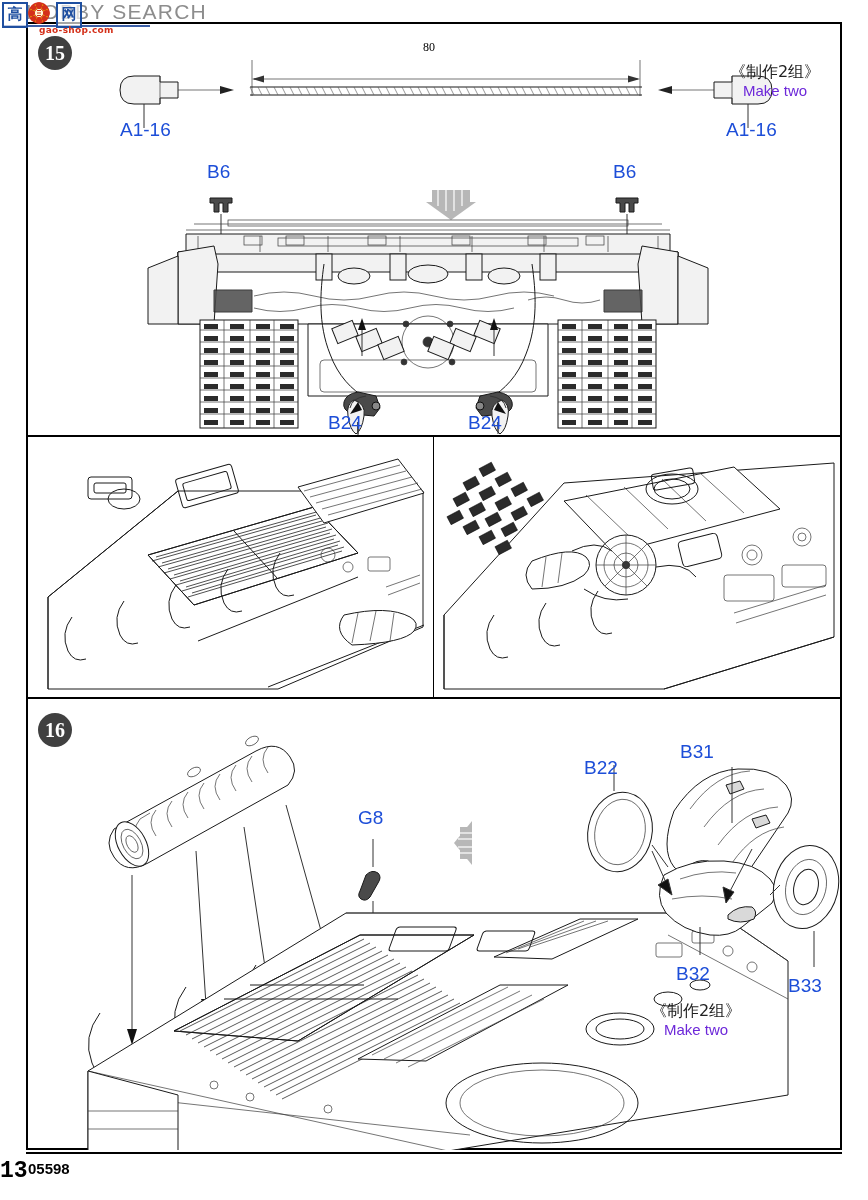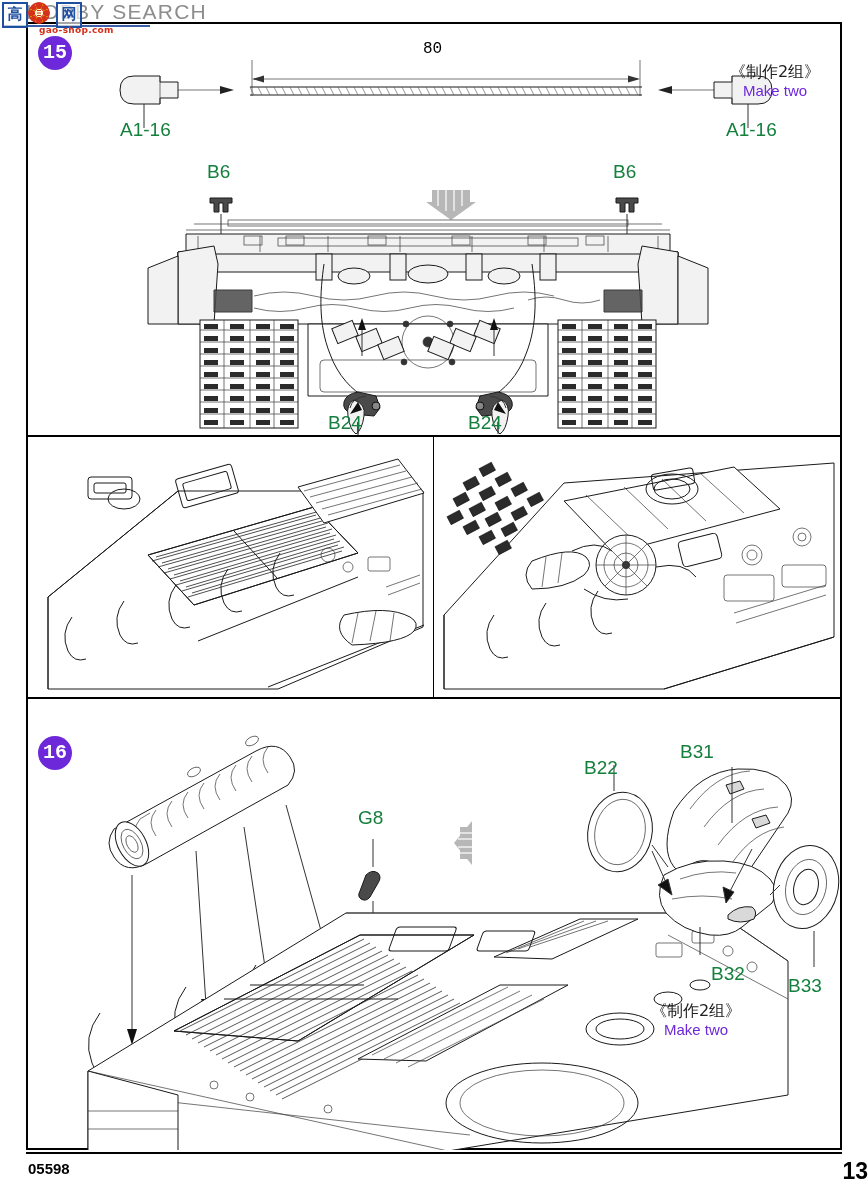--- a/index.html
+++ b/index.html
@@ -84,35 +84,35 @@
   #panel-step15 { left: 0;   top: 0;   width: 812px; height: 411px; }
   #panel-detail-left  { left: 0;   top: 411px; width: 406px; height: 262px; border-top: 2px solid #000; border-right: 1px solid #000; }
   #panel-detail-right { left: 406px; top: 411px; width: 406px; height: 262px; border-top: 2px solid #000; }
   #panel-step16 { left: 0; top: 673px; width: 812px; height: 451px; border-top: 2px solid #000; }
 
   
   .step-badge {
     position: absolute;
     width: 34px; height: 34px;
     border-radius: 50%;
-    background: #6d28d9;
+    background: #404040;
     color: #fff;
     font-weight: bold;
     font-size: 20px;
     text-align: center;
     line-height: 34px;
-    font-family: Liberation Mono, monospace;
+    font-family: Liberation Serif, serif;
   }
 
   
   .part-label {
     position: absolute;
     font-size: 19px;
     font-family: "Liberation Sans", sans-serif;
-    color: #15803d;
+    color: #1d4ed8;
     white-space: nowrap;
   }
   .note-block {
     position: absolute;
     text-align: center;
     white-space: nowrap;
     line-height: 1.25;
   }
   .note-cn {
     font-size: 16px;
@@ -121,46 +121,46 @@
     display: block;
   }
   .note-en {
     font-size: 15px;
     font-family: "Liberation Sans", sans-serif;
     color: #6d28d9;
     display: block;
   }
   .dim-text {
     position: absolute;
-    font-size: 16px;
-    font-family: Liberation Mono, monospace;
+    font-size: 12px;
+    font-family: Liberation Serif, serif;
   }
 
   
   #footer-rule {
     position: absolute;
     left: 26px; top: 1152px;
     width: 816px; height: 2px;
     background: #000;
   }
   #kit-number {
     position: absolute;
     left: 28px; top: 1160px;
     font-size: 15px;
     font-weight: bold;
     font-family: "Liberation Sans", sans-serif;
   }
   #page-number {
     position: absolute;
     left: 0; top: 1158px;
     width: 868px;
-    text-align: right;
+    text-align: left;
     font-size: 23px;
     font-weight: bold;
-    font-family: Liberation Sans, sans-serif;
+    font-family: Liberation Mono, monospace;
   }
 
   
   .art { position: absolute; left: 0; top: 0; }
   .ln  { fill: none; stroke: #1a1a1a; stroke-width: 1; }
   .ln-thin { fill: none; stroke: #3a3a3a; stroke-width: .7; }
   .ln-lead { fill: none; stroke: #333; stroke-width: 1; }
   .fill-lt { fill: #f2f2f2; stroke: #1a1a1a; stroke-width: 1; }
   .fill-md { fill: #d9d9d9; stroke: #1a1a1a; stroke-width: 1; }
   .fill-dk { fill: #4a4a4a; stroke: #1a1a1a; stroke-width: 1; }
@@ -639,21 +639,21 @@
         <path d="M60 178 q-12 16 -4 34 q6 12 18 8" fill="none"></path>
         <path d="M112 166 q-12 16 -4 34 q6 12 18 8" fill="none"></path>
         <path d="M164 154 q-12 16 -4 34 q6 12 18 8" fill="none"></path>
       </g>
       <path class="ln" d="M10 178 L10 252 M230 252 L400 200"></path>
     </svg>
   </div>
 
   <div class="panel" id="panel-step16">
 
-    <div class="step-badge" style="left:10px; top:14px;margin-top:23px;">16</div>
+    <div class="step-badge" style="left:10px; top:14px;">16</div>
 
     <svg class="art" width="812" height="451">
 
       <g opacity=".55">
         <path d="M432 128 v32 h12 v-32 z" fill="#7d7d7d"></path>
         <path d="M444 122 v44 l-18 -22 z" fill="#7d7d7d"></path>
         <g stroke="#ffffff" stroke-width="1.2">
           <line x1="432" y1="134" x2="448" y2="134"></line>
           <line x1="430" y1="140" x2="448" y2="140"></line>
           <line x1="430" y1="148" x2="448" y2="148"></line>
@@ -824,21 +824,21 @@
       </g>
 
       <g class="ln-lead">
         <path d="M624 146 L640 168"></path>
       </g>
     </svg>
 
     <div class="part-label" style="left:330px; top:108px;">G8</div>
     <div class="part-label" style="left:556px; top:58px;">B22</div>
     <div class="part-label" style="left:652px; top:42px;">B31</div>
-    <div class="part-label" style="left:683px; top:264px;">B32</div>
+    <div class="part-label" style="left:648px; top:264px;">B32</div>
     <div class="part-label" style="left:760px; top:276px;">B33</div>
 
     <div class="note-block" style="left:598px; top:302px; width:140px;">
       <span class="note-cn">《制作2组》</span>
       <span class="note-en">Make two</span>
     </div>
   </div>
 </div>
 
 <div id="footer-rule"></div>

